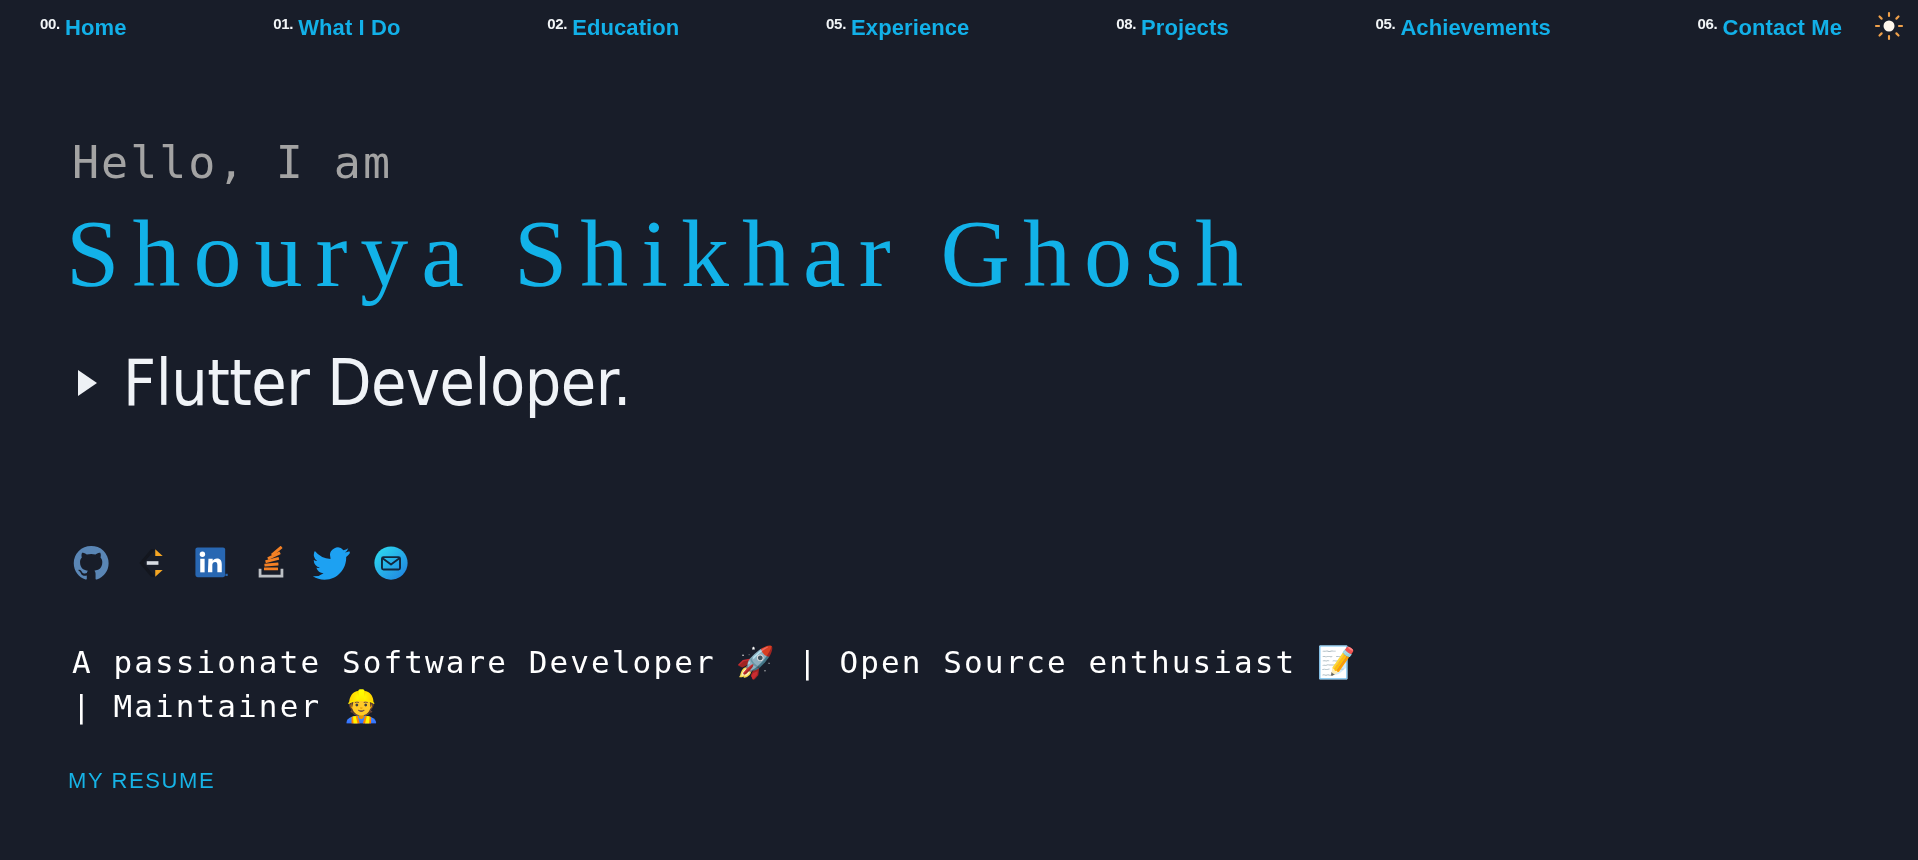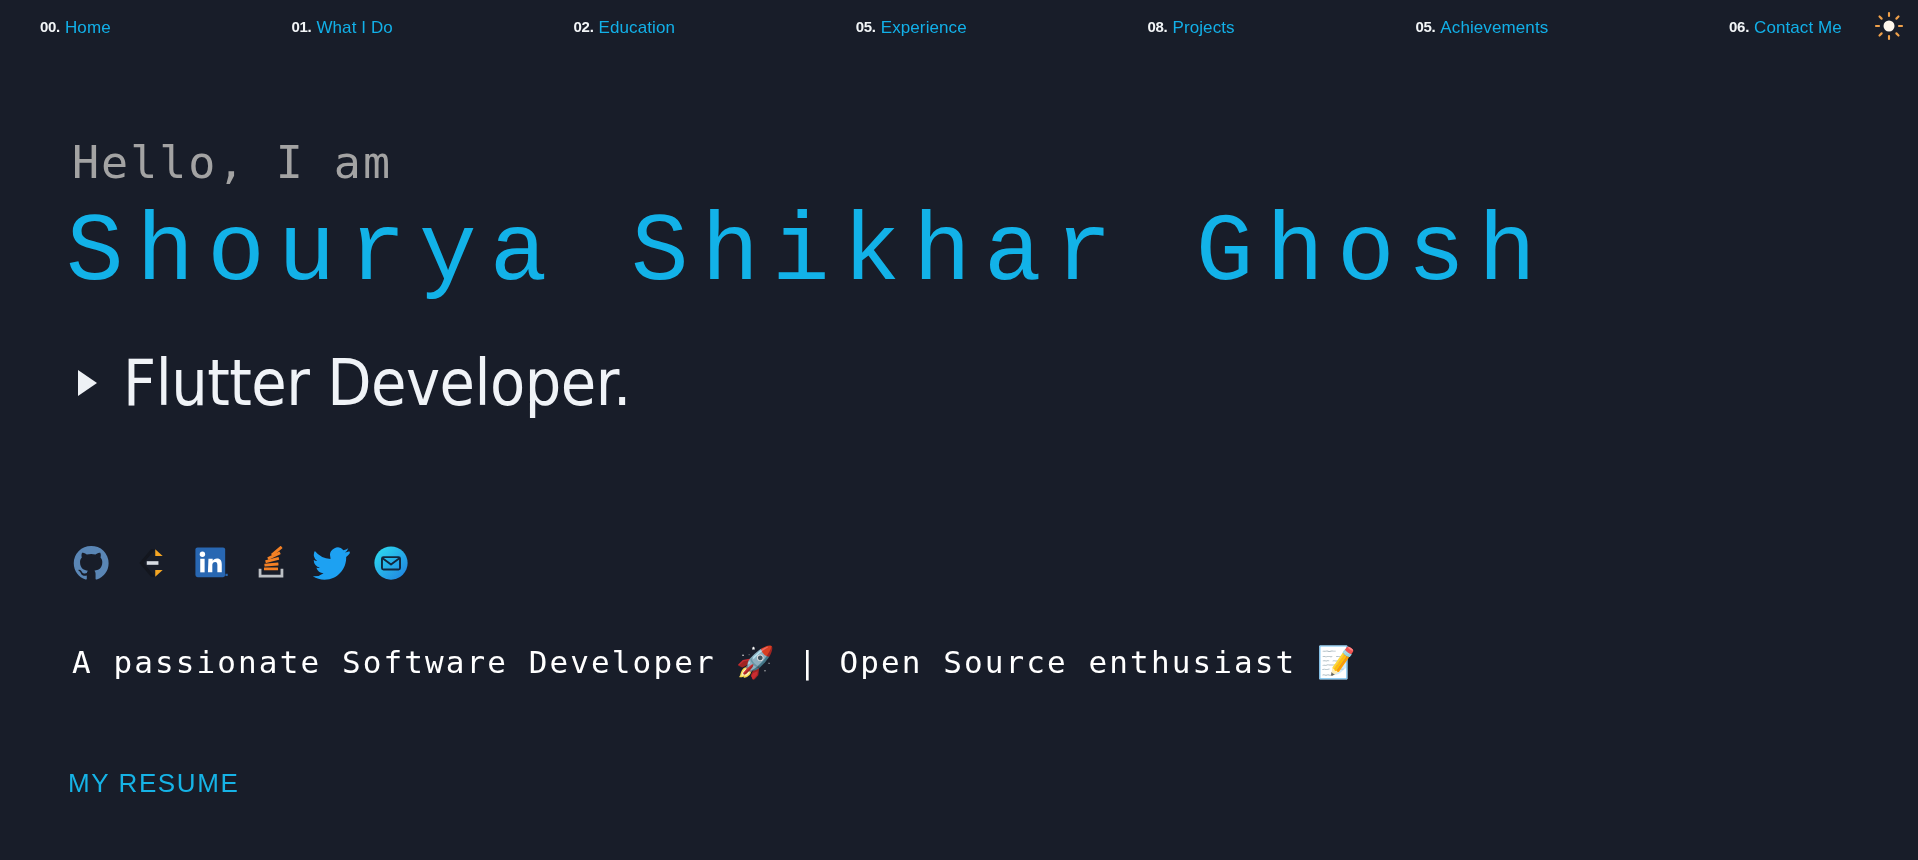--- a/index.html
+++ b/index.html
@@ -18,21 +18,21 @@
   }
   .nav-item{
     display:flex; align-items:flex-start; gap:5px;
     cursor:pointer; white-space:nowrap;
   }
   .nav-num{
     font-size:15px; font-weight:700; color:#f2f5f7;
     letter-spacing:-.3px;
   }
   .nav-label{
-    font-size:17px; font-weight:400; color:#12b0e8;
+    font-size:22px; font-weight:700; color:#12b0e8;
     letter-spacing:.1px;
   }
   #nav-items{
     display:flex; align-items:center;
     flex:1; padding-left:40px; padding-right:18px;
     justify-content:space-between;
   }
   #theme-toggle{
     width:58px; height:56px;
     display:flex; align-items:center; justify-content:center;
@@ -44,21 +44,21 @@
 
   #greeting{
     position:absolute; left:72px; top:80px;
     font-family:"DejaVu Sans Mono","Liberation Mono",monospace;
     font-size:45px; font-weight:400; color:#a3a3a3;
     letter-spacing:2px;
   }
 
   #name-heading{
     position:absolute; left:66px; top:148px;
-    font-family:Liberation Mono, monospace;
+    font-family:Liberation Serif, serif;
     font-size:96px; font-weight:300; color:#12b2e8;
     letter-spacing:13px; line-height:1.05;
     white-space:nowrap;
   }
 
   #role-line{
     position:absolute; left:78px; top:290px;
     display:flex; align-items:center; gap:26px;
     white-space:nowrap;
   }
@@ -91,21 +91,21 @@
     position:absolute; left:72px; top:584px;
     width:1800px;
     font-family:"DejaVu Sans Mono","Liberation Mono",monospace;
     font-size:31px; font-weight:400; color:#ffffff;
     letter-spacing:2.1px; line-height:1.42;
   }
 
   
   #resume-link{
     position:absolute; left:68px; top:712px;
-    font-size:26px; font-weight:400; color:#16b3e6;
+    font-size:22px; font-weight:400; color:#16b3e6;
     letter-spacing:1.6px; cursor:pointer;
     text-decoration:none; display:inline-block;
   }
 </style>
 </head>
 <body>
 
 <div id="navbar">
   <div id="nav-items">
 
@@ -233,17 +233,18 @@
         <circle cx="20" cy="20" r="17.5" fill="url(#mailgrad)"></circle>
         <rect x="10.5" y="13.8" width="19" height="13" rx="1.6" fill="none" stroke="#12263d" stroke-width="2"></rect>
         <path d="M10.8 14.7 L20 21.6 L29.2 14.7" fill="none" stroke="#12263d" stroke-width="2" stroke-linejoin="round"></path>
       </svg>
     </a>
 
   </div>
 
   <div id="description">
     <div>A passionate Software Developer 🚀 | Open Source enthusiast 📝</div>
+    <div>| Maintainer 👷</div>
   </div>
 
   <a id="resume-link">MY RESUME</a>
 
 </div>
 
 </body></html>

